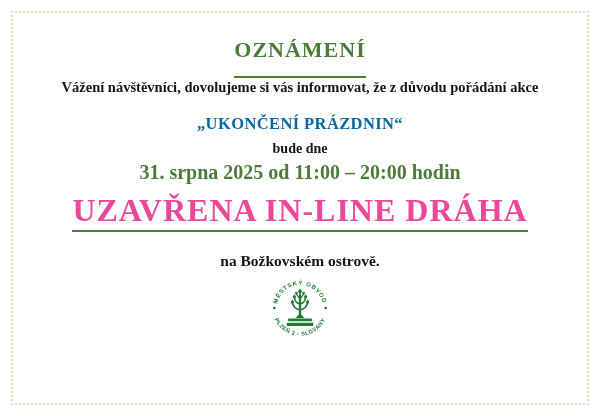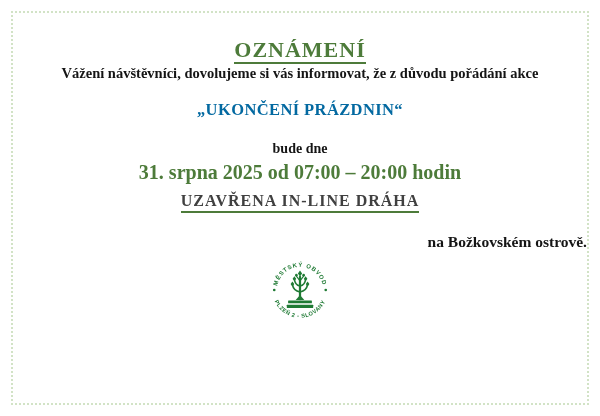--- a/index.html
+++ b/index.html
@@ -37,70 +37,69 @@
     margin-top: 25px;
     font-size: 22px;
     font-weight: bold;
     color: #4d7b3a;
     letter-spacing: 1px;
     line-height: 1.05;
   }
   .notice-title .u {
     display: inline-block;
     border-bottom: 2px solid #4d7b3a;
-    padding-bottom: 1px;
+    padding-bottom: 15px;
   }
   .intro {
     font-size: 14.5px;
     font-weight: bold;
     color: #151515;
     line-height: 1.25;
   }
   .event-name {
     margin-top: 18px;
     font-size: 16.5px;
     font-weight: bold;
     color: #0369a1;
     letter-spacing: 0.4px;
     line-height: 1.2;
   }
   .date-label {
-    margin-top: 21px;
+    margin-top: 7px;
     font-size: 14px;
     font-weight: bold;
     color: #151515;
     line-height: 1.2;
   }
   .date-value {
     margin-top: 2px;
     font-size: 20px;
     font-weight: bold;
     color: #4d7b3a;
     line-height: 1.2;
   }
   .closure {
     margin-top: 8px;
-    font-size: 16px;
+    font-size: 32px;
     font-weight: bold;
-    color: #404040;
+    color: #ec4899;
     letter-spacing: 1px;
     line-height: 1.15;
   }
   .closure .u {
     display: inline-block;
     border-bottom: 2.5px solid #4d7b3a;
     padding-bottom: 1px;
   }
   .location {
     margin-top: 20px;
     font-size: 15.5px;
     font-weight: bold;
     color: #151515;
     line-height: 1.2;
-    text-align: right;
   }
   .thanks {
     margin-top: 23px;
     font-size: 15px;
     font-weight: normal;
     color: #222222;
     line-height: 1.2;
   }
   .seal-wrap {
     margin-top: 5px;
@@ -118,21 +117,21 @@
   <div class="notice-title line">
     <span class="u">OZNÁMENÍ</span>
   </div>
 
   <div class="intro line">Vážení návštěvníci, dovolujeme si vás informovat, že z důvodu pořádání akce</div>
 
   <div class="event-name line">„UKONČENÍ PRÁZDNIN“</div>
 
   <div class="date-label line">bude dne</div>
 
-  <div class="date-value line">31. srpna 2025 od 07:00 – 20:00 hodin</div>
+  <div class="date-value line">31. srpna 2025 od 11:00 – 20:00 hodin</div>
 
   <div class="closure line">
     <span class="u">UZAVŘENA IN-LINE DRÁHA</span>
   </div>
 
   <div class="location line">na Božkovském ostrově.</div>
 
 
   <div class="seal-wrap">
     <svg width="66" height="66" viewBox="0 0 100 100">

